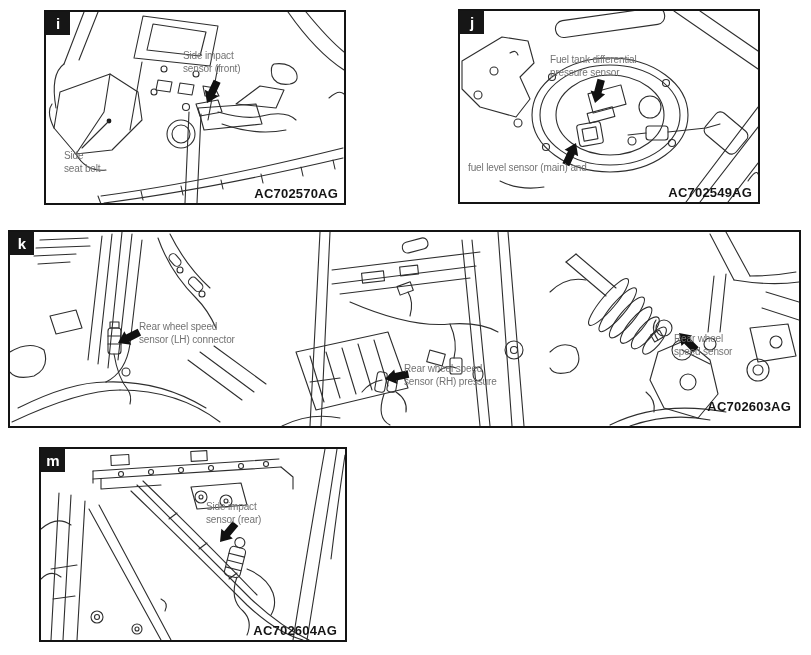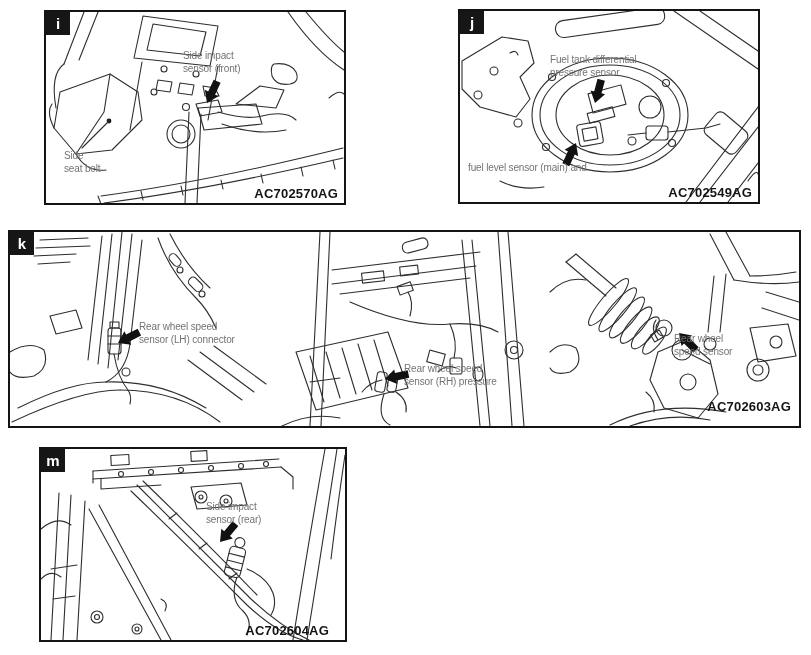--- a/index.html
+++ b/index.html
@@ -360,16 +360,16 @@
 
       <g transform="translate(179,93) rotate(40)">
         <path class="arrow" d="M0,0 L-7.5,-11 L-3.8,-11 L-3.8,-24 L3.8,-24 L3.8,-11 L7.5,-11 Z"></path>
       </g>
     </svg>
 
     <div class="lbl" style="left:165px; top:51px;">
       <div>Side impact</div>
       <div>sensor (rear)</div>
     </div>
-    <div class="code" style="right:16px; bottom:2px;text-align:right;">AC702604AG</div>
+    <div class="code" style="right:8px; bottom:2px;text-align:right;">AC702604AG</div>
   </div>
 
 </div>
 
 </body></html>

